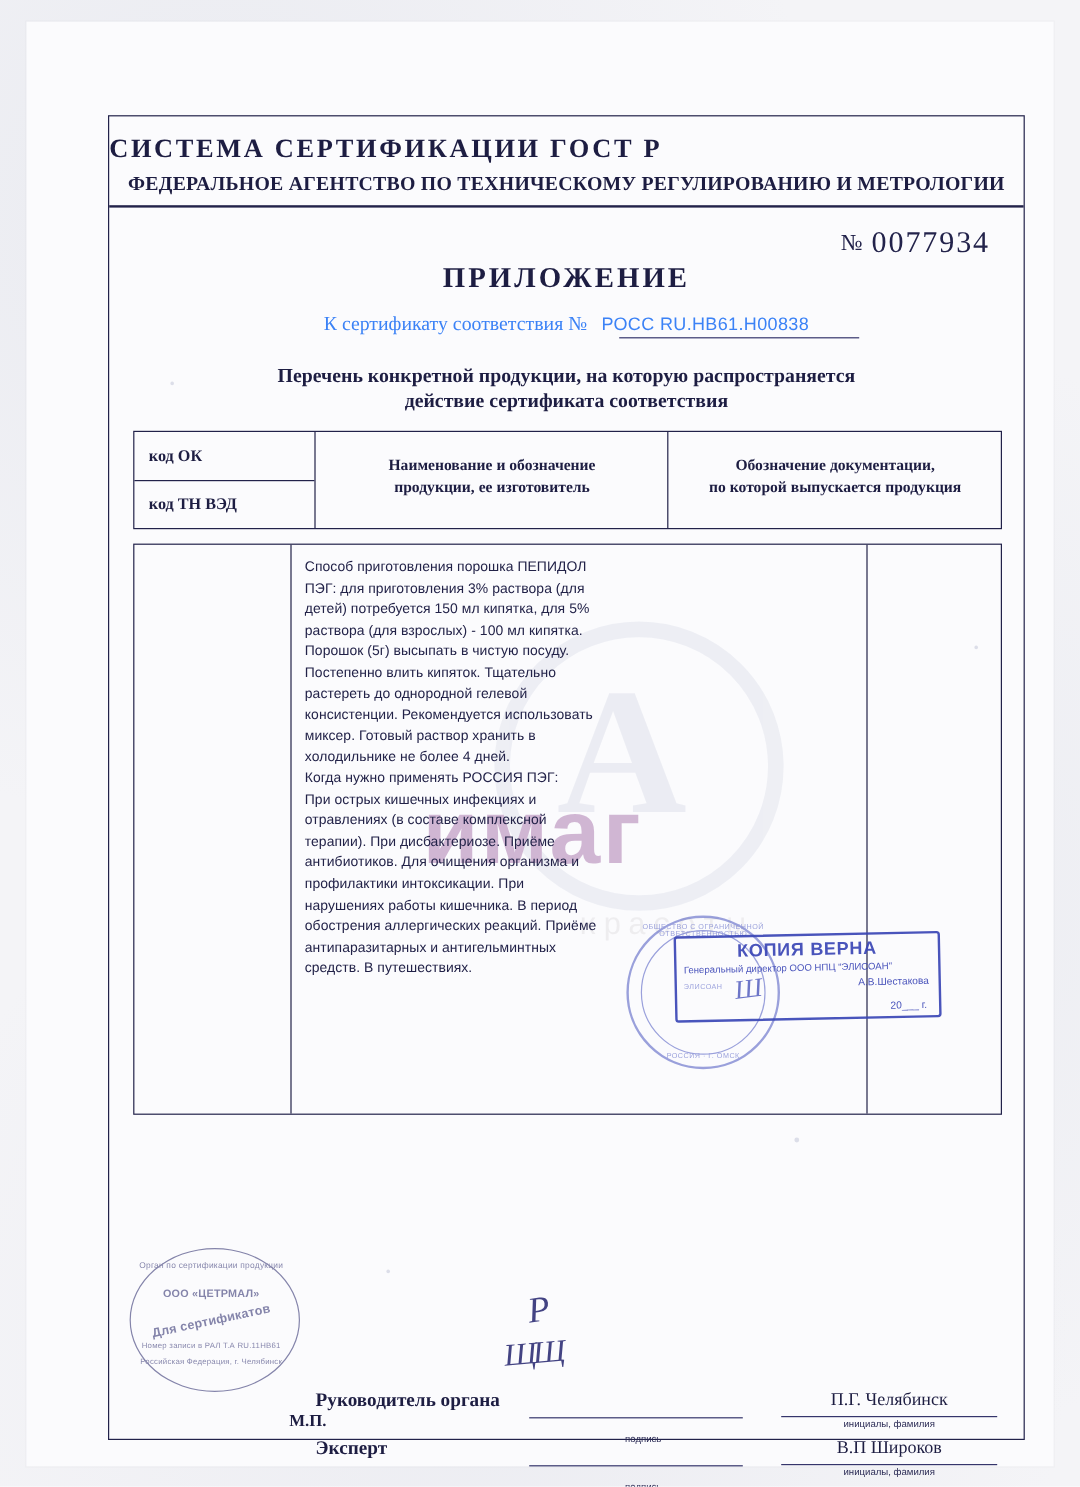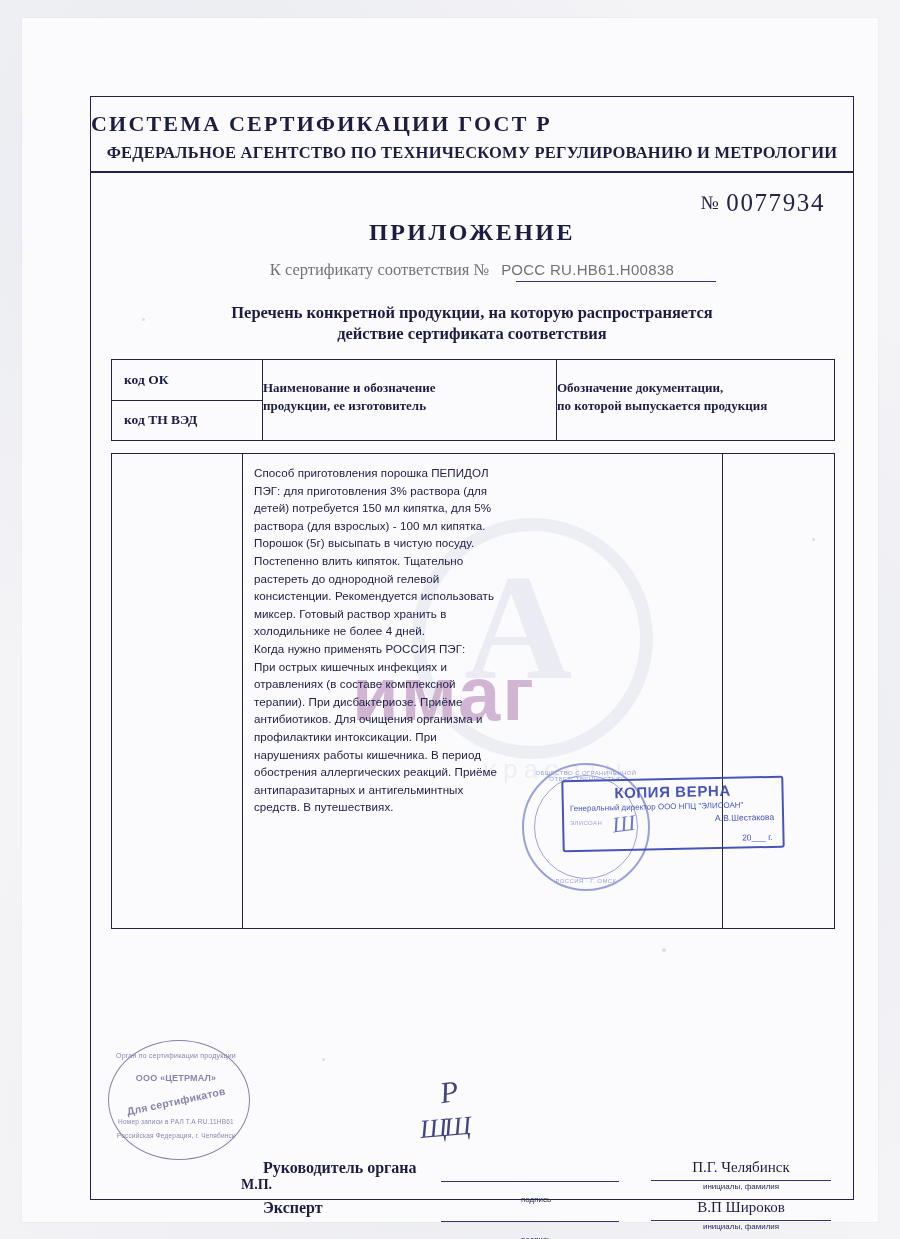--- a/index.html
+++ b/index.html
@@ -146,21 +146,21 @@
     color: #1d1d42;
   }
 
   .certline {
     position: absolute;
     top: 163px;
     left: 0;
     width: 762px;
     text-align: center;
     font-size: 16.5px;
-    color: #737373;
+    color: #3b82f6;
   }
   .certline .label { font-weight: 400; }
   .certline .value {
     display: inline-block;
     margin-left: 12px;
     font-family: "Liberation Sans", sans-serif;
     font-size: 15px;
     letter-spacing: 0.3px;
   }
   .certline .underline {
@@ -206,21 +206,21 @@
     font-size: 13.5px;
     font-weight: 700;
     color: #1d1d42;
   }
   .th-lab.one { top: 12px; }
   .th-lab.two { top: 52px; }
   .th-center {
     position: absolute;
     left: 0; right: 0;
     top: 19px;
-    text-align: left;
+    text-align: center;
     font-size: 13px;
     font-weight: 700;
     line-height: 18px;
     color: #1d1d42;
   }
 
   .table-body {
     position: absolute;
     left: 20px;
     top: 356px;

